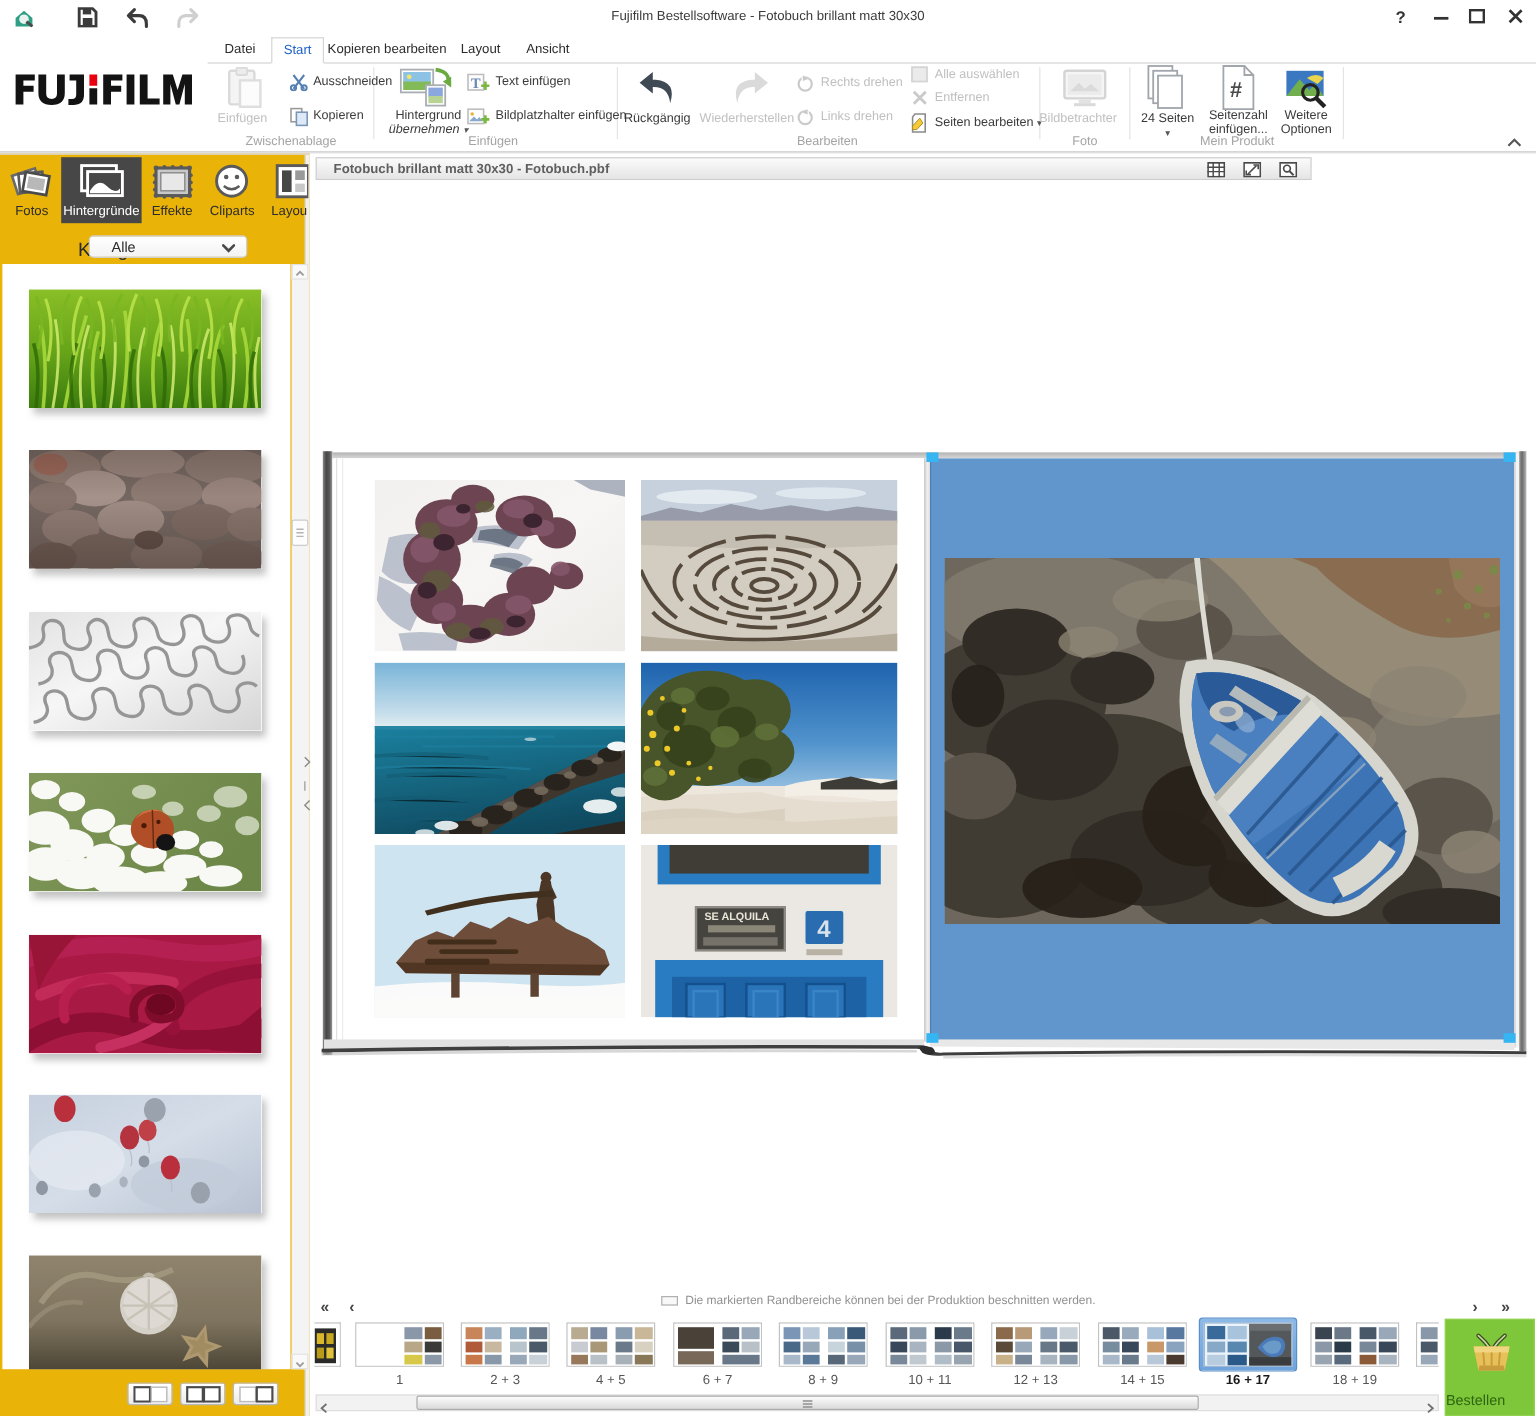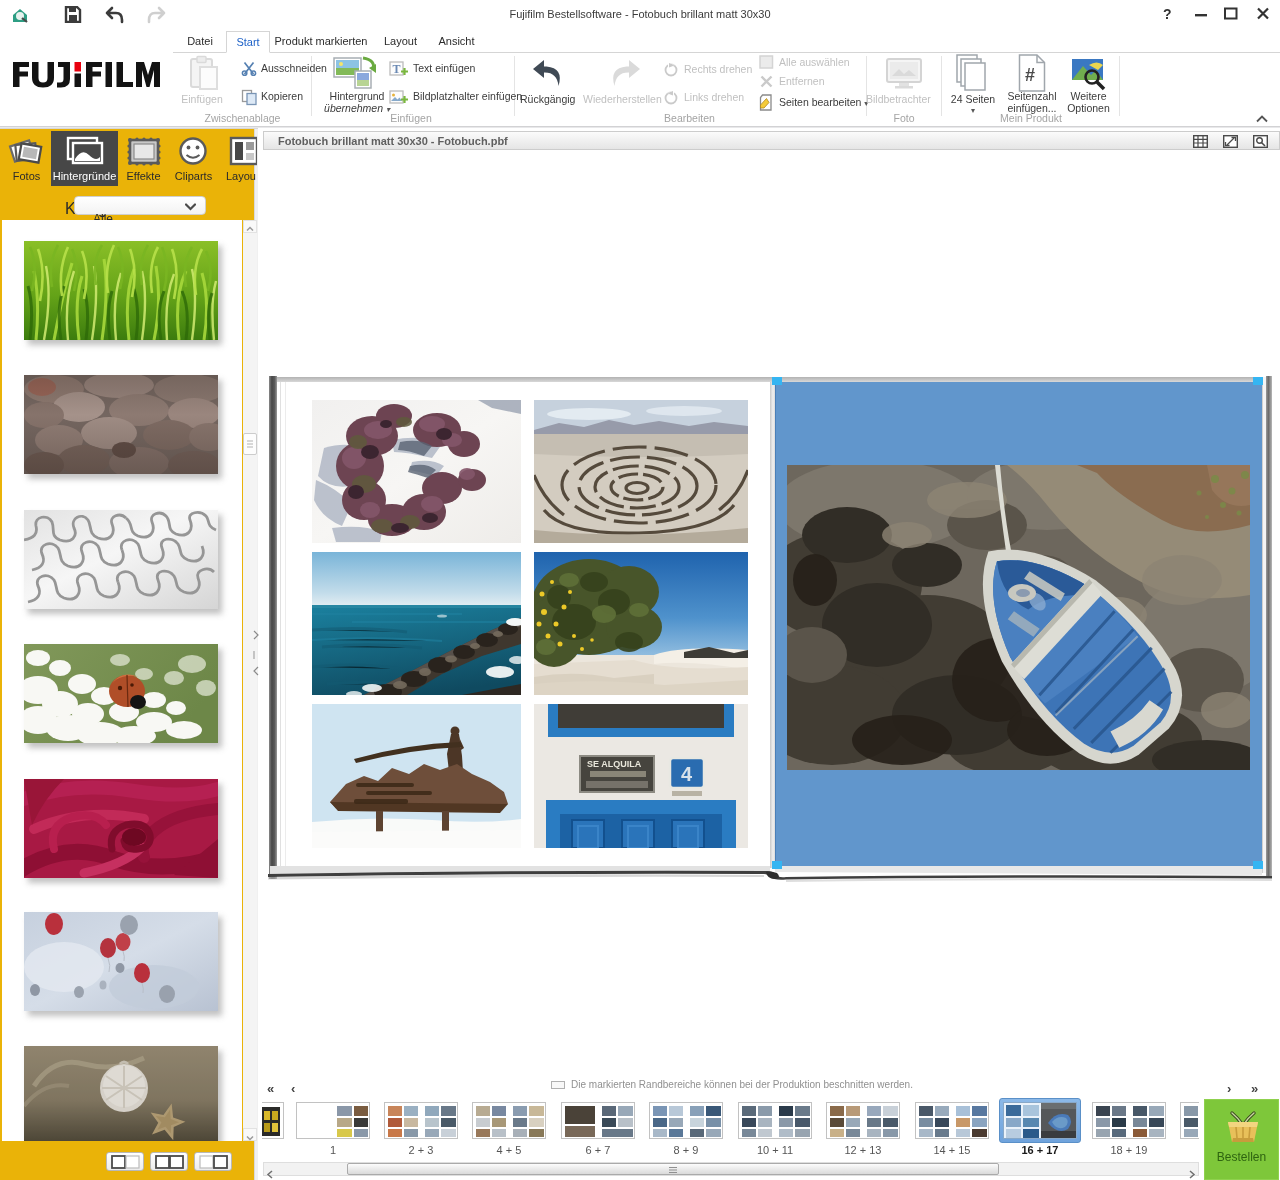--- a/index.html
+++ b/index.html
@@ -21,21 +21,21 @@
 .stab .sicon { position:absolute; top:5px; left:0; width:100%; height:32px; }
 .stab .slab { position:absolute; bottom:4px; left:0; width:100%; }
 .stab.active { background:#474747; color:#ffffff; }
 #katdd { position:absolute; left:74px; top:67px; width:132px; height:19px; background:linear-gradient(#ffffff,#f3f3f3); border:1px solid #cfcfcf; border-radius:4px; font-size:12px; color:#2b2b2b; }
 #thumbs { position:absolute; top:91px; left:2px; width:240px; height:921px; background:#ffffff; overflow:hidden; }
 .bgthumb { position:absolute; left:22px; width:194px; height:99px; overflow:hidden; box-shadow:4px 5px 6px rgba(120,120,120,0.45); }
 #sbscroll { position:absolute; top:91px; left:243px; width:14px; height:921px; background:#f4f4f4; }
 .spreadbtn { position:absolute; top:1152px; width:38px; height:19px; background:linear-gradient(#ffffff,#ececec); border:1px solid #b8b8b8; border-radius:3px; z-index:8; }
 .spreadbtn svg { position:absolute; top:2px; left:4px; }
 
-#docbar { position:absolute; top:131px; left:263px; width:1017px; height:19px; background:linear-gradient(#fbfbfb,#e5e5e5); border:1px solid #cccccc; }
+#docbar { position:absolute; top:131px; left:263px; width:830px; height:19px; background:linear-gradient(#fbfbfb,#e5e5e5); border:1px solid #cccccc; }
 #docbar span { position:absolute; left:14px; top:3px; font-size:11px; font-weight:bold; color:#5f5f5f; }
 .docico { position:absolute; top:3px; width:15px; height:13px; }
 
 #fsnote { position:absolute; top:1079px; left:262px; width:940px; text-align:center; font-size:10px; color:#909090; }
 .fsarr { position:absolute; color:#444; font-size:13px; }
 .fsth { position:absolute; top:1102px; width:74px; height:37px; background:#ffffff; border:1px solid #c2c2c2; overflow:hidden; }
 .fslab { position:absolute; top:1144px; font-size:11px; color:#555; width:90px; text-align:center; }
 .phot { position:absolute; overflow:hidden; }
 </style>
 </head>
@@ -78,21 +78,21 @@
     <path d="M74 26 L74 1 L90 1 L90 6 L80.5 6 L80.5 10.5 L89 10.5 L89 15.5 L80.5 15.5 L80.5 26 Z"></path>
     <path d="M93.5 1 L100 1 L100 26 L93.5 26 Z"></path>
     <path d="M104.5 1 L111 1 L111 21 L121 21 L121 26 L104.5 26 Z"></path>
     <path d="M124 26 L124 1 L132 1 L136 14 L140 1 L148 1 L148 26 L142 26 L142 9 L137.5 26 L134.5 26 L130 9 L130 26 Z"></path>
   </g>
   <path d="M62.5 1 L69 1 L69 10.5 L62.5 10.5 Z" fill="#e8000e"></path>
 </svg>
 
 <div class="rtab" style="left:178px;width:44px;">Datei</div>
 <div class="rtab active" style="left:226px;width:44px;">Start</div>
-<div class="rtab" style="left:273px;width:96px;white-space:nowrap;">Produkt markierten</div>
+<div class="rtab" style="left:273px;width:96px;white-space:nowrap;">Kopieren bearbeiten</div>
 <div class="rtab" style="left:372px;width:57px;">Layout</div>
 <div class="rtab" style="left:429px;width:55px;">Ansicht</div>
 <div class="abs" style="top:52px;left:173px;width:1107px;height:1px;background:#d5d5d5;"></div>
 <div id="ribbonbottom"></div>
 
 <div class="abs" id="ribboncontent" style="top:52px;left:0;width:1280px;height:74px;">
   <div class="abs" style="left:226px;top:-1px;width:44px;height:2px;background:#fff;"></div>
   <div class="gsep" style="left:311px"></div>
   <div class="gsep" style="left:514px"></div>
   <div class="gsep" style="left:866px"></div>
@@ -289,21 +289,21 @@
     <svg class="sicon" viewBox="0 0 38 32">
       <rect x="12" y="2" width="26" height="26" fill="#fff" stroke="#5a5a5a" stroke-width="2.4"></rect>
       <rect x="16" y="6" width="8" height="18" fill="#474747"></rect>
       <rect x="27" y="6" width="8" height="8" fill="#9a9a9a"></rect>
       <rect x="27" y="17" width="8" height="7" fill="#c8c8c8"></rect>
     </svg>
     <div class="slab" style="text-align:left;padding-left:7px;">Layou</div>
   </div>
   <span class="abs" style="left:17px;top:71px;font-size:16px;color:#2b2b2b;margin-left:48px;">Kategorie</span>
   <div id="katdd">
-      <span style="position:absolute;left:18px;top:2px;margin-top:13px;">Alle</span>
+      <span style="position:absolute;left:18px;top:2px;">Alle</span>
     <svg style="position:absolute;right:9px;top:6px" width="11" height="8" viewBox="0 0 11 8">
         <path d="M1 1.5 L5.5 6 L10 1.5" fill="none" stroke="#4a4a4a" stroke-width="2.2" stroke-linecap="round"></path>
       </svg>
   </div>
   <div id="thumbs">
 
     <div class="bgthumb" style="top:21px;">
       <svg width="194" height="99" viewBox="0 0 194 99">
         <defs>
           <linearGradient id="gr1" x1="0" y1="0" x2="0" y2="1">
@@ -1150,15 +1150,15 @@
 
   <div class="abs" style="left:1204px;top:1099px;width:75px;height:81px;background:#7ec73a;border:1px solid #8fd14e;">
     <svg class="abs" style="left:19px;top:10px" width="38" height="34" viewBox="0 0 38 34">
       <path d="M8 3 Q14 8 18 14 M30 3 Q24 8 20 14" fill="none" stroke="#3c4a20" stroke-width="3.4" stroke-linecap="round"></path>
       <path d="M8 3 Q14 8 18 14 M30 3 Q24 8 20 14" fill="none" stroke="#c8d8a0" stroke-width="1.4" stroke-linecap="round"></path>
       <path d="M4 12 L34 12 L30 32 L8 32 Z" fill="#e8c05a"></path>
       <path d="M4 12 L34 12 L33 17 L5 17 Z" fill="#f2d580"></path>
       <path d="M8 32 L30 32 L29 28 L9 28 Z" fill="#c89c3c"></path>
       <path d="M12 17 L13 28 M19 17 L19 28 M26 17 L25 28" stroke="#c89c3c" stroke-width="1.6"></path>
     </svg>
-    <div class="abs" style="top:50px;left:0;width:100%;text-align:center;font-size:12px;color:#2e6410;">Bestellen</div>
+    <div class="abs" style="top:60px;left:0;width:100%;font-size:12px;color:#2e6410;">Bestellen</div>
   </div>
 </div>
 
 </body></html>

